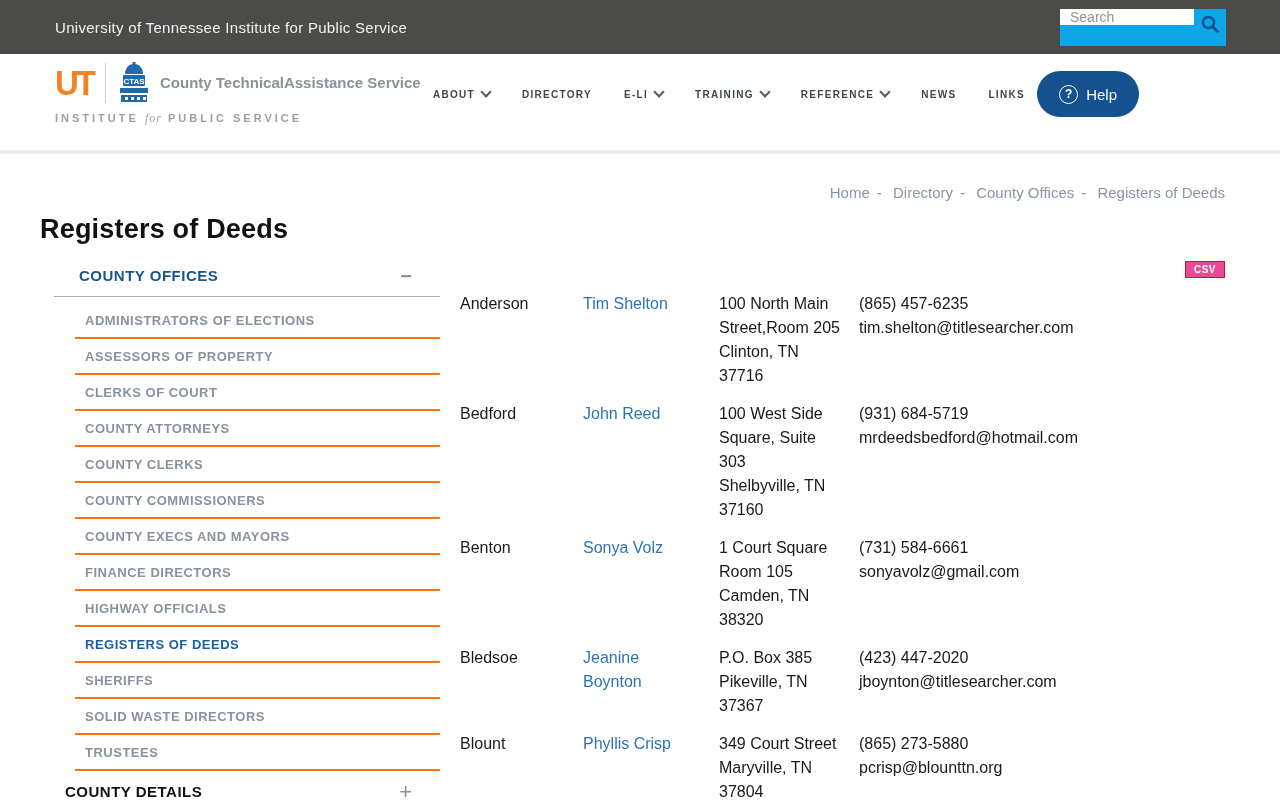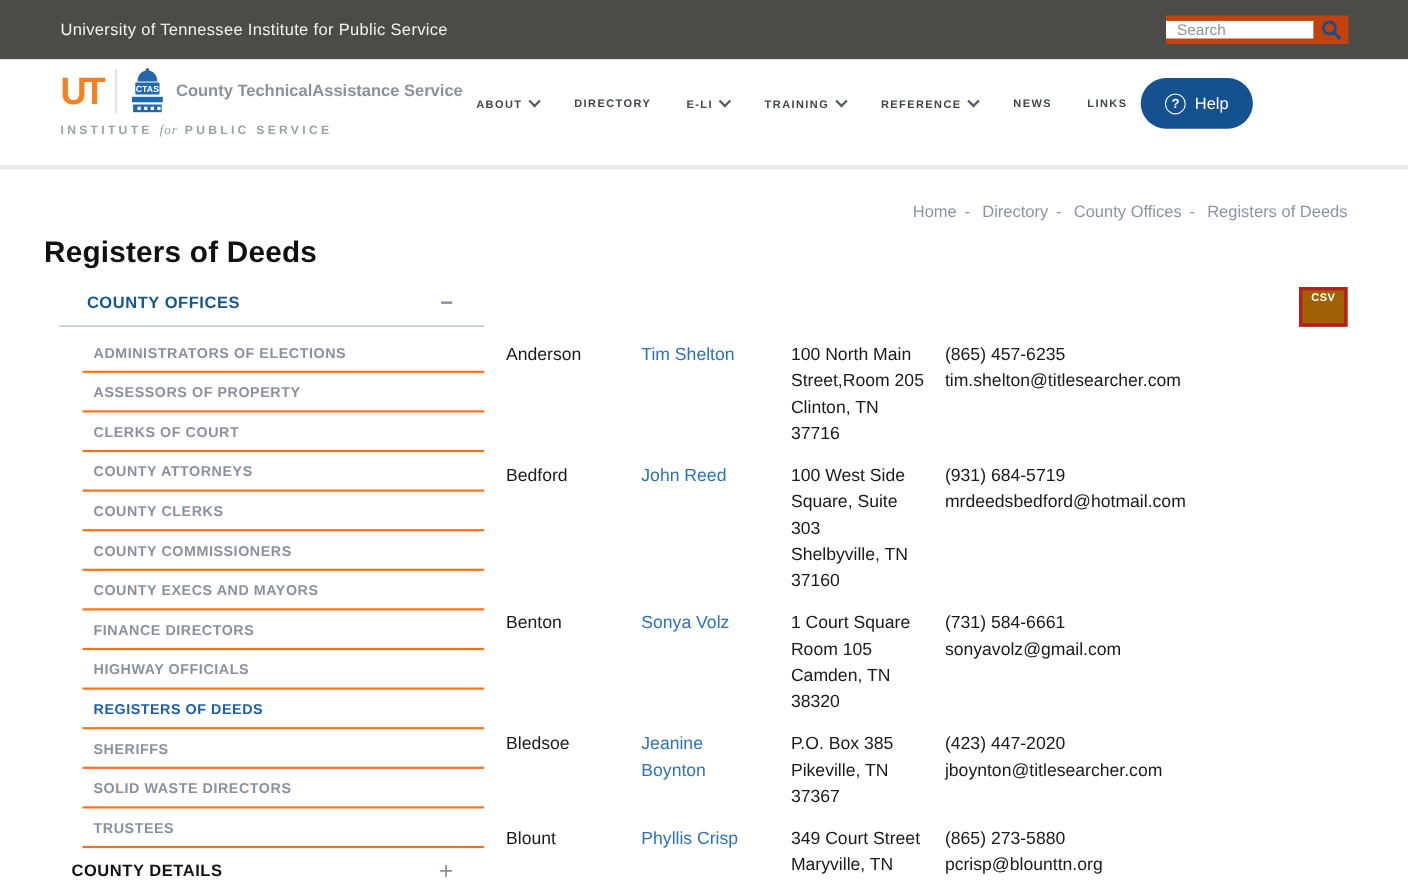--- a/index.html
+++ b/index.html
@@ -3,21 +3,21 @@
 <meta charset="utf-8">
 <style>
   * { margin:0; padding:0; box-sizing:border-box; }
   html,body { width:1280px; height:800px; overflow:hidden; background:#fff;
               font-family:"Liberation Sans", sans-serif; }
 
   
   .topbar { height:54px; background:#4b4b4a; display:flex; align-items:center;
             justify-content:space-between; padding:0 54px 0 55px; }
   .topbar-title { color:#f2f2f2; font-size:15px; letter-spacing:0.3px; }
-  .searchbox { background:#c2410c; width:166px; height:26px; display:flex; align-items:center; }
+  .searchbox { background:#0ea5e9; width:166px; height:37px; display:flex; align-items:flex-start; }
   .searchbox input { border:none; outline:none; flex:1; min-width:0; padding:0 4px 0 10px;
                      font-size:14px; color:#333; font-family:"Liberation Sans", sans-serif; }
   .searchbox input::placeholder { color:#8d949c; }
   .search-btn { background:none; border:none; width:32px; height:31px; display:flex;
                 align-items:center; justify-content:center; cursor:pointer; }
 
   
   .header { height:96px; background:#fff; display:flex; align-items:center;
             justify-content:space-between; padding:0 141px 16px 55px; }
   .logo-wrap { display:flex; flex-direction:column; }
@@ -69,22 +69,22 @@
                font-size:13px; font-weight:700; letter-spacing:0.5px; color:#8a919e; cursor:pointer; }
   .side-item[data-state="active"] { color:#1d5fa4; }
   .details-header { display:flex; align-items:center; justify-content:space-between;
                     padding:12px 28px 10px 25px; cursor:pointer; }
   .details-header .hdr-label { color:#111; font-size:15px; font-weight:700; letter-spacing:0.5px; }
   .details-header .toggle-icon { color:#8a919c; font-size:22px; font-weight:400; line-height:14px; }
 
   
   .main { flex:1; padding-left:20px; }
   .csv-row { display:flex; justify-content:flex-end; }
-  .csv-badge { background:#a16207; border:3px solid #b91c1c; color:#fff; font-size:10px;
-               font-weight:700; padding:2px 8px 17px; letter-spacing:0.5px; cursor:pointer; }
+  .csv-badge { background:#ec4899; border:1px solid #b91c1c; color:#fff; font-size:10px;
+               font-weight:700; padding:2px 8px 2px; letter-spacing:0.5px; cursor:pointer; }
   .dir-table { margin-top:14px; display:grid; grid-template-columns:123px 136px 140px 1fr;
                row-gap:14px; font-size:16px; line-height:24px; color:#1a1a1a; }
   .cell.official a { color:#2d73b4; text-decoration:none; cursor:pointer;
                      display:inline-block; max-width:110px; }
   .cell.address { white-space:pre-line; width:122px; }
 </style>
 </head>
 <body>
 
 <div class="topbar">

